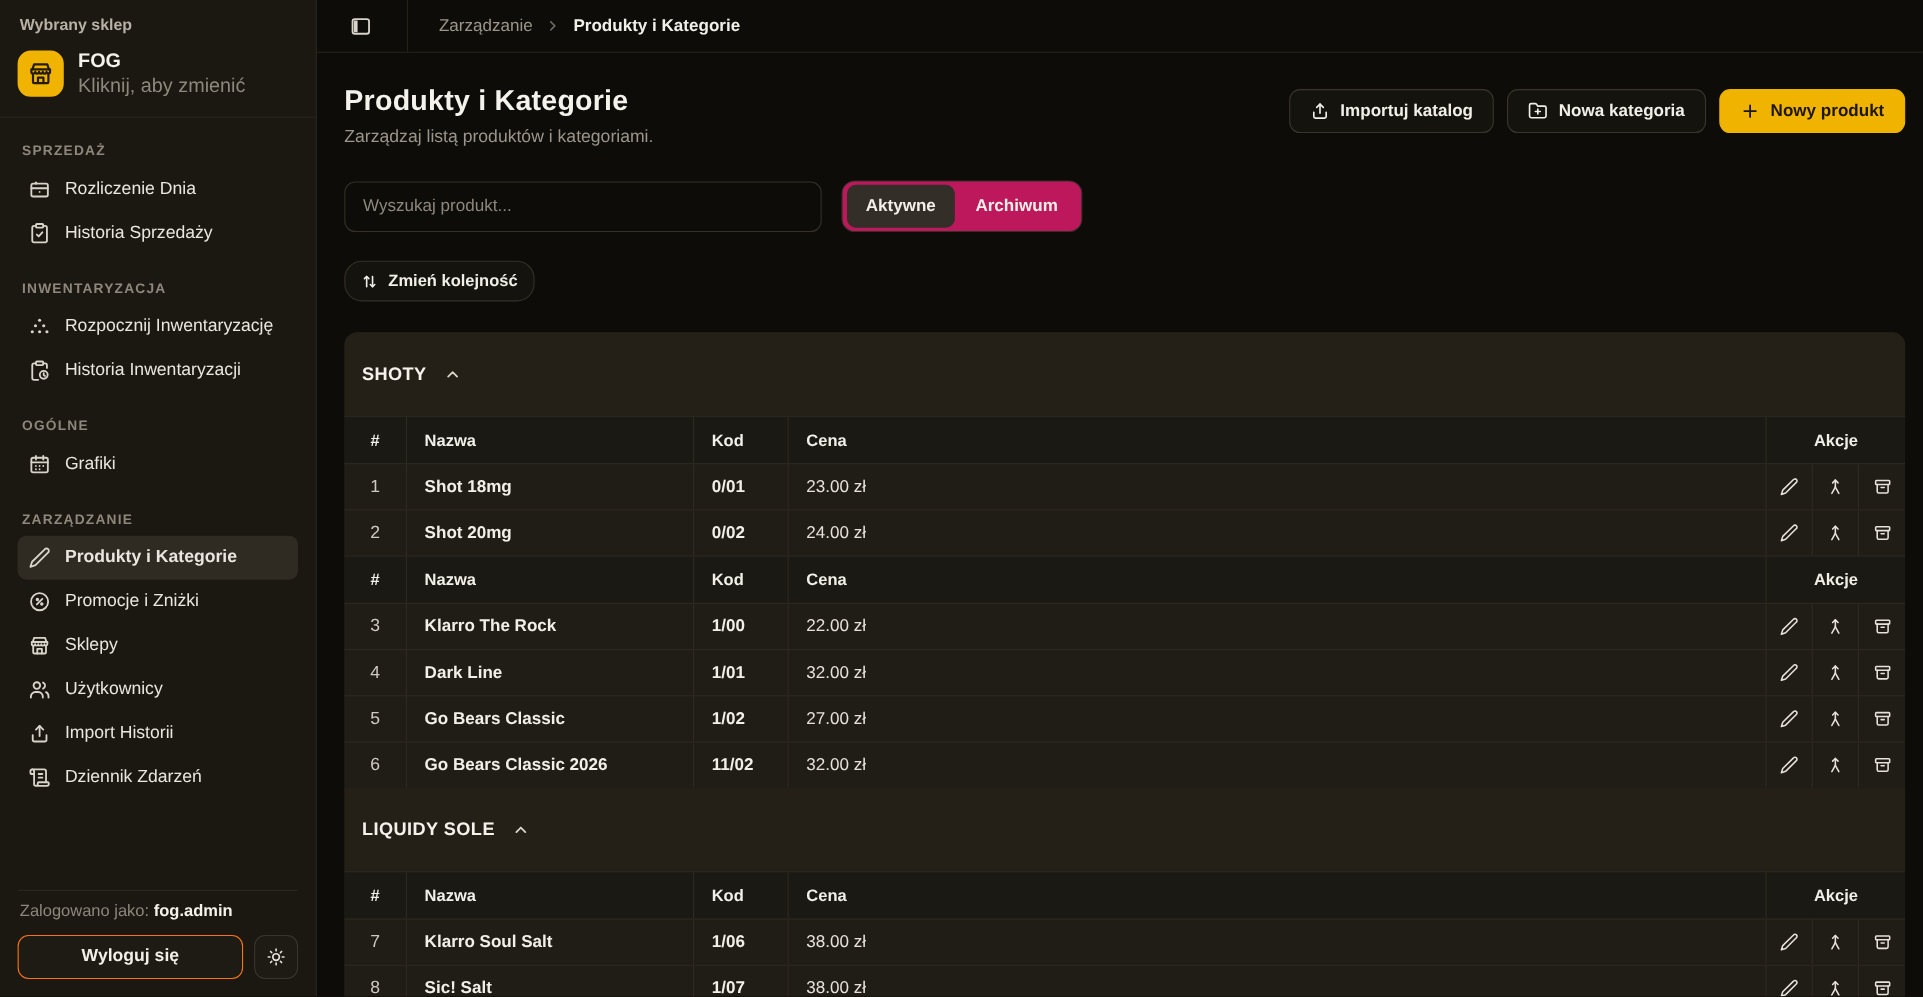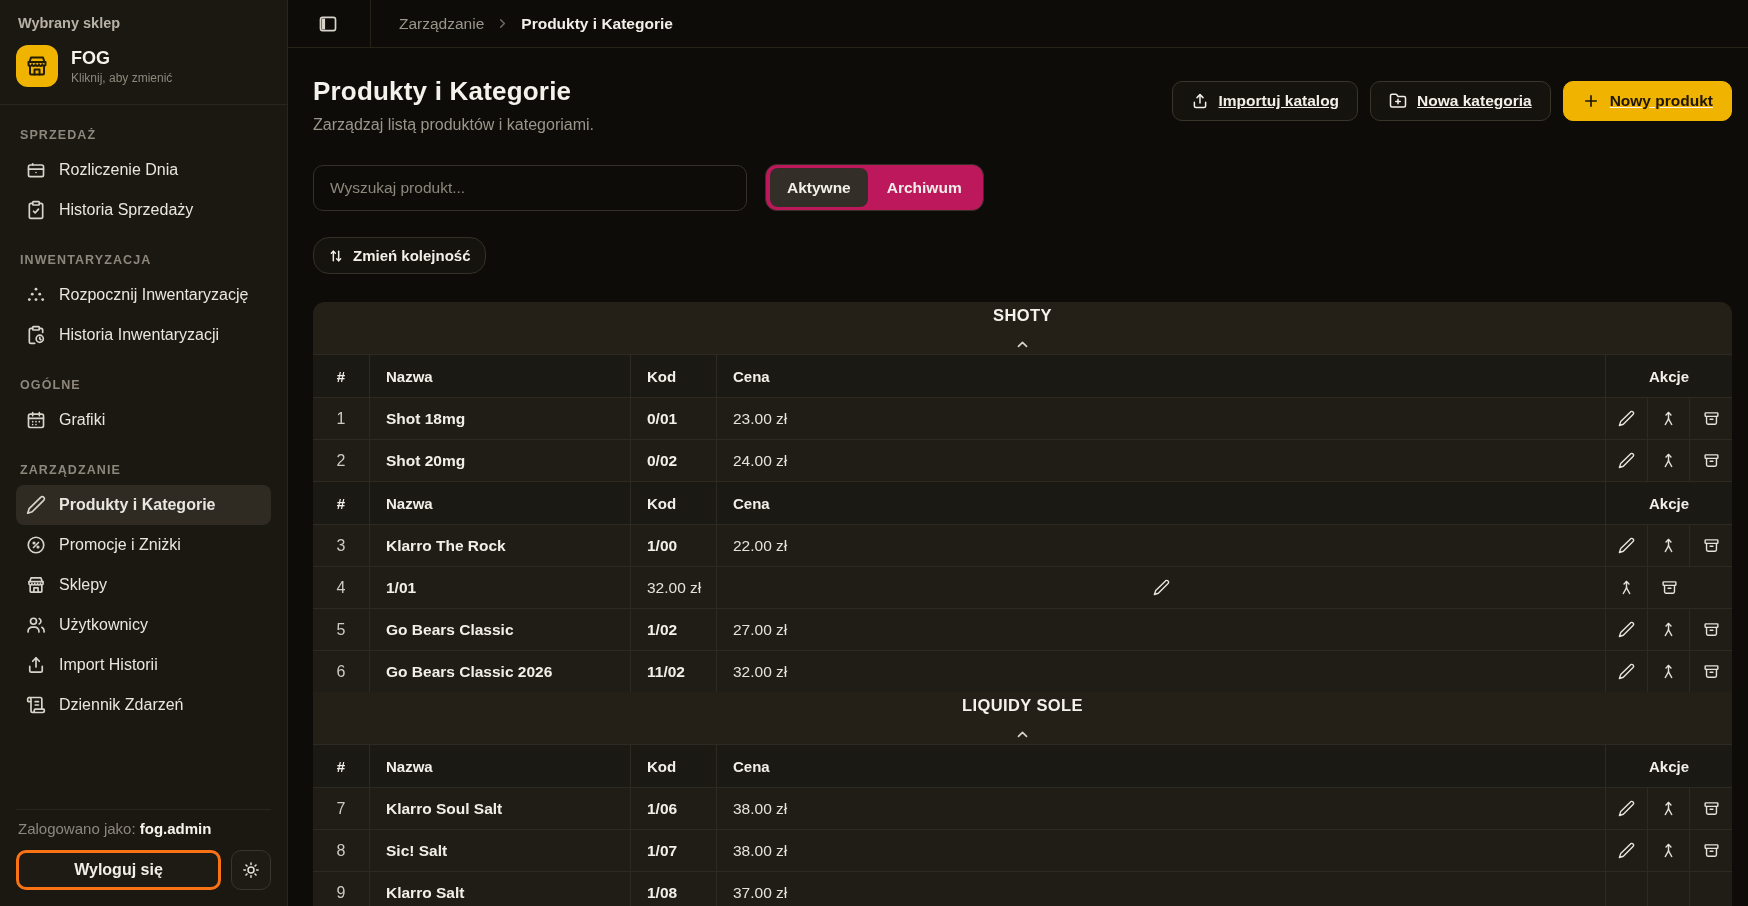--- a/index.html
+++ b/index.html
@@ -10,34 +10,34 @@
   
   .sidebar{width:288px;min-width:288px;background:#1b1812;border-right:1px solid #2a261f;
            display:flex;flex-direction:column;box-sizing:border-box;}
   .store-block{padding:13px 16px 17px 16px;}
   .store-label{font-size:14.5px;font-weight:700;color:#b7b1a6;margin:2px 0 14px 2px;}
   .store-card{display:flex;align-items:center;gap:13px;cursor:pointer;}
   .store-icon{width:42px;height:42px;border-radius:12px;background:var(--accent);
               display:flex;align-items:center;justify-content:center;color:#241c02;}
   .store-icon svg{width:24px;height:24px;}
   .store-name{font-size:18px;font-weight:700;color:#f5f2ec;line-height:20px;}
-  .store-hint{font-size:12px;color:#8d877c;margin-top:3px;}
+  .store-hint{font-size:18px;color:#8d877c;margin-top:3px;}
   .side-divider{height:1px;background:#2a261f;}
   .side-nav{flex:1;padding:0 16px;overflow:hidden;}
   .side-section{margin-top:23px;}
   .side-label{font-size:12.5px;font-weight:700;letter-spacing:1.1px;color:#8d877c;margin:0 0 8px 4px;}
   .side-item{height:40px;display:flex;align-items:center;gap:13px;padding:0 10px;border-radius:8px;
              font-size:16px;color:#e9e6df;cursor:pointer;box-sizing:border-box;}
   .side-item .ic{width:20px;height:20px;color:#d9d4ca;flex:none;}
   .side-item.active{background:#2f2b23;font-weight:700;}
   .side-footer{padding:13px 16px 16px 16px;}
   .logged-line{font-size:15px;color:#8d877c;margin:10px 2px 13px 2px;}
   .logged-line b{color:#f5f2ec;font-weight:700;}
   .footer-btns{display:flex;gap:10px;}
-  .logout-btn{flex:1;height:40px;border-radius:10px;border:3px solid #f97316;background:#1e1b15;
+  .logout-btn{flex:1;height:40px;border-radius:10px;border:1px solid #f97316;background:#1e1b15;
               color:#f2efe9;font-size:16px;font-weight:700;font-family:inherit;cursor:pointer;}
   .theme-btn{width:40px;height:40px;border-radius:10px;border:1px solid #3a352b;background:#1e1b15;
              display:flex;align-items:center;justify-content:center;color:#e6e2d9;cursor:pointer;}
   .theme-btn svg{width:18px;height:18px;}
 
   
   .main{flex:1;display:flex;flex-direction:column;min-width:0;}
   .topbar{height:48px;min-height:48px;border-bottom:1px solid #262218;display:flex;align-items:center;
           padding-left:24px;box-sizing:border-box;}
   .panel-btn{width:32px;height:32px;background:none;border:none;display:flex;align-items:center;
@@ -46,21 +46,21 @@
   .topbar-sep{width:1px;align-self:stretch;background:#262218;margin-left:26px;}
   .breadcrumb{display:flex;align-items:center;gap:11px;margin-left:28px;font-size:15.5px;}
   .bc-dim{color:#9b958a;cursor:pointer;}
   .bc-chev{width:15px;height:15px;color:#6f6a5f;}
   .bc-cur{color:#f2efe9;font-weight:600;}
 
   .content{flex:1;padding:0 16px 0 25px;overflow:hidden;}
   .page-head{margin-top:28px;display:flex;justify-content:space-between;align-items:flex-start;}
   .page-head h1{margin:0;font-size:26px;font-weight:800;color:#f5f2ec;letter-spacing:.2px;}
   .page-head p{margin:9px 0 0 0;font-size:16px;color:#9b958a;}
-  .head-actions{display:flex;gap:12px;margin-top:5px;text-decoration:underline;}
+  .head-actions{display:flex;gap:12px;margin-top:5px;}
   .btn{height:40px;border-radius:10px;display:flex;align-items:center;gap:10px;padding:0 18px;
        font-size:15.5px;font-weight:700;font-family:inherit;cursor:pointer;}
   .btn .ic{width:18px;height:18px;}
   .btn.outline{background:#15130d;border:1px solid #3a352b;color:#f2efe9;}
   .btn.primary{background:var(--accent);border:1px solid var(--accent);color:#1d1600;}
 
   .filter-row{margin-top:30px;display:flex;align-items:center;gap:18px;}
   .search{width:400px;height:44px;border-radius:10px;border:1px solid #353027;background:transparent;
           color:#f2efe9;font-size:15.5px;font-family:inherit;padding:0 16px;outline:none;box-sizing:content-box;}
   .search::placeholder{color:#8d877c;}
@@ -70,21 +70,21 @@
        font-weight:700;font-family:inherit;padding:0 17px;cursor:pointer;}
   .tab.active{background:#332f28;}
 
   .reorder-btn{margin-top:26px;height:37px;border-radius:16px;border:1px solid #353027;background:#15130d;
                color:#f2efe9;font-size:15px;font-weight:700;font-family:inherit;display:flex;
                align-items:center;gap:9px;padding:0 14px;cursor:pointer;}
   .reorder-btn svg{width:16px;height:16px;}
 
   
   .catalog{margin-top:28px;border-radius:12px 12px 0 0;overflow:hidden;background:#1f1c16;}
-  .cat-head{height:44px;display:flex;align-items:center;gap:12px;padding:4px 16px;background:#242017;flex-direction:column;}
+  .cat-head{height:44px;display:flex;align-items:center;gap:12px;padding:16px 16px;background:#242017;}
   .cat-title{font-size:16.5px;font-weight:800;letter-spacing:.4px;color:#f5f2ec;}
   .cat-collapse{width:24px;height:24px;background:none;border:none;color:#d9d4ca;display:flex;
                 align-items:center;justify-content:center;cursor:pointer;padding:0;}
   .cat-collapse svg{width:15px;height:15px;}
   .thead{display:grid;grid-template-columns:57px 261px 86px 1fr 126px;height:43px;background:#1b1913;
          border-top:1px solid #2e2a21;box-sizing:border-box;}
   .thead .hc{display:flex;align-items:center;padding-left:16px;font-size:15px;font-weight:700;
              color:#f2efe9;border-right:1px solid #2e2a21;box-sizing:border-box;}
   .thead .hc:last-child{border-right:none;justify-content:center;padding-left:0;}
   .thead .hc:first-child{justify-content:center;padding-left:0;}
@@ -502,20 +502,21 @@
                 <div class="c act">
                   <button class="act-btn">
                     <svg>
                       <use href="#i-archive"></use>
                     </svg>
                   </button>
                 </div>
               </div>
               <div class="trow">
     <div class="c num">4</div>
+    <div class="c name">Dark Line</div>
     <div class="c code">1/01</div>
     <div class="c price">32.00 zł</div>
   <div class="c act">
                   <button class="act-btn">
                     <svg>
                       <use href="#i-edit"></use>
                     </svg>
                   </button>
                 </div>
                 <div class="c act">

